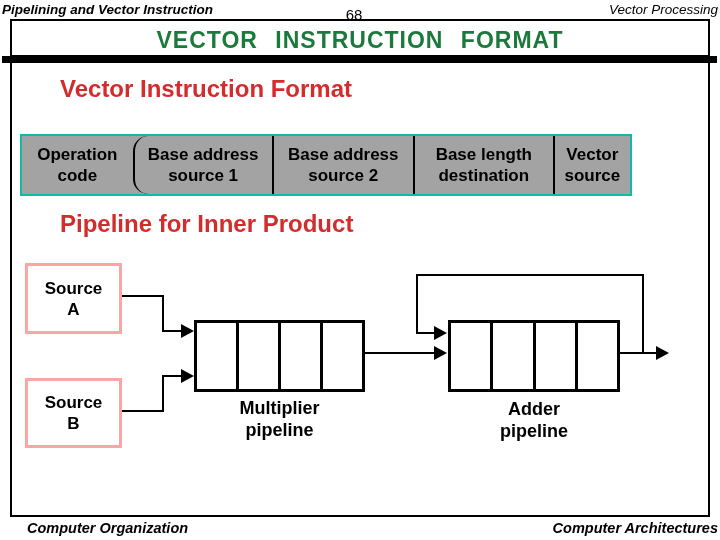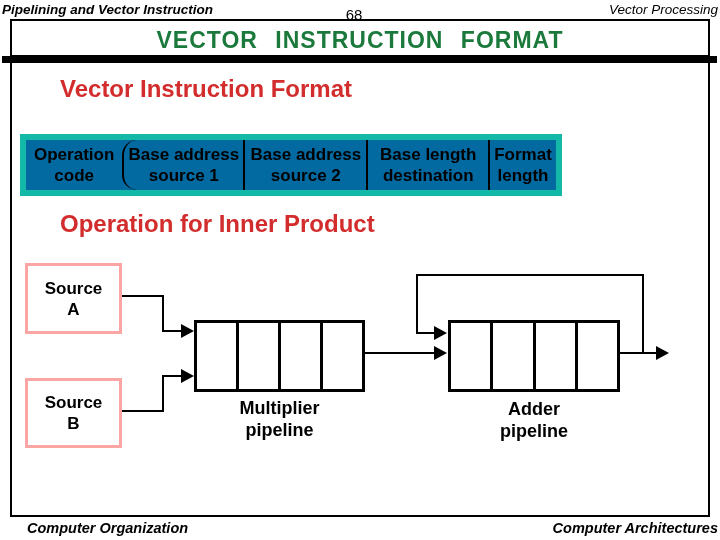--- a/index.html
+++ b/index.html
@@ -21,22 +21,22 @@
   
   .frame { left:10px; top:63px; width:700px; height:454px;
            border:2px solid #000; border-top:none; }
 
   
   .red-heading { color:#d22c2c; font-size:24px; font-weight:bold; }
   .sub1 { left:60px; top:75px; }
   .sub2 { left:60px; top:210px; }
 
   
-  .fmt-table { left:20px; top:134px; width:542px; height:62px;
-               border:6px solid #14b8a6; display:flex; background:#0369a1; }
+  .fmt-table { left:20px; top:134px; width:612px; height:62px;
+               border:2px solid #14b8a6; display:flex; background:#a3a3a3; }
   .fmt-cell { display:flex; align-items:center; justify-content:center; text-align:center;
               font-size:17px; font-weight:bold; line-height:21px; padding:0 4px; }
   .fmt-cell + .fmt-cell { border-left:2px solid #000; }
   .fc0 { flex:125 1 0; } .fc1 { flex:157 1 0;border-radius:15px; } .fc2 { flex:160 1 0; }
   .fc3 { flex:158 1 0; } .fc4 { flex:82 1 0; }
 
   
   .src-box { width:97px; border:3px solid #fca5a5; background:#fff;
              display:flex; flex-direction:column; align-items:center; justify-content:center;
              font-size:17px; font-weight:bold; line-height:21px; text-align:center; }
@@ -72,24 +72,24 @@
 
 <div class="abs frame"></div>
 
 <div class="abs red-heading sub1">Vector Instruction Format</div>
 
 <div class="abs fmt-table">
   <div class="fmt-cell fc0">Operation code</div>
   <div class="fmt-cell fc1">Base address source 1</div>
   <div class="fmt-cell fc2">Base address source 2</div>
   <div class="fmt-cell fc3">Base length destination</div>
-  <div class="fmt-cell fc4">Format length</div>
+  <div class="fmt-cell fc4">Vector source</div>
 </div>
 
-<div class="abs red-heading sub2">Operation for Inner Product</div>
+<div class="abs red-heading sub2">Pipeline for Inner Product</div>
 
 <div class="abs src-box src-a">
   <span>Source</span>
   <span>A</span>
 </div>
 <div class="abs src-box src-b">
   <span>Source</span>
   <span>B</span>
 </div>
 

